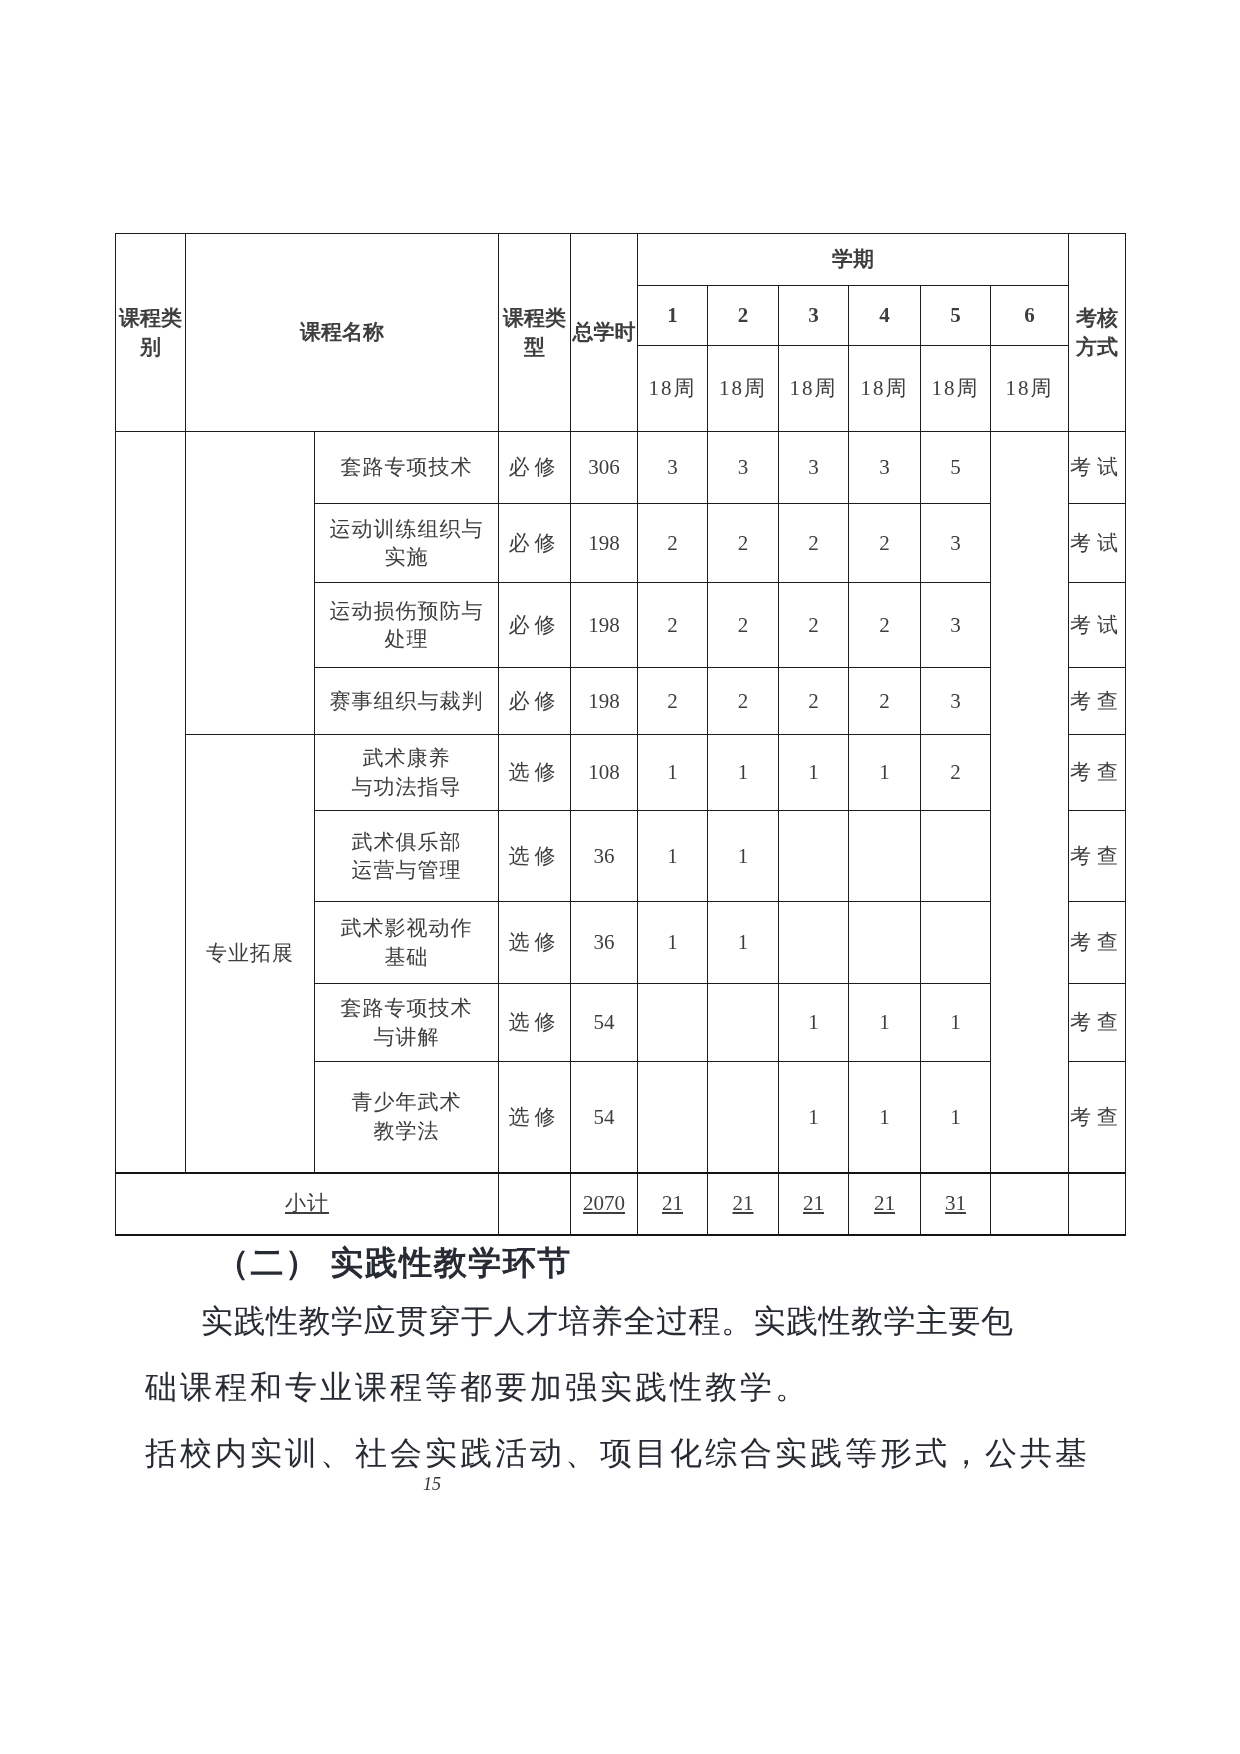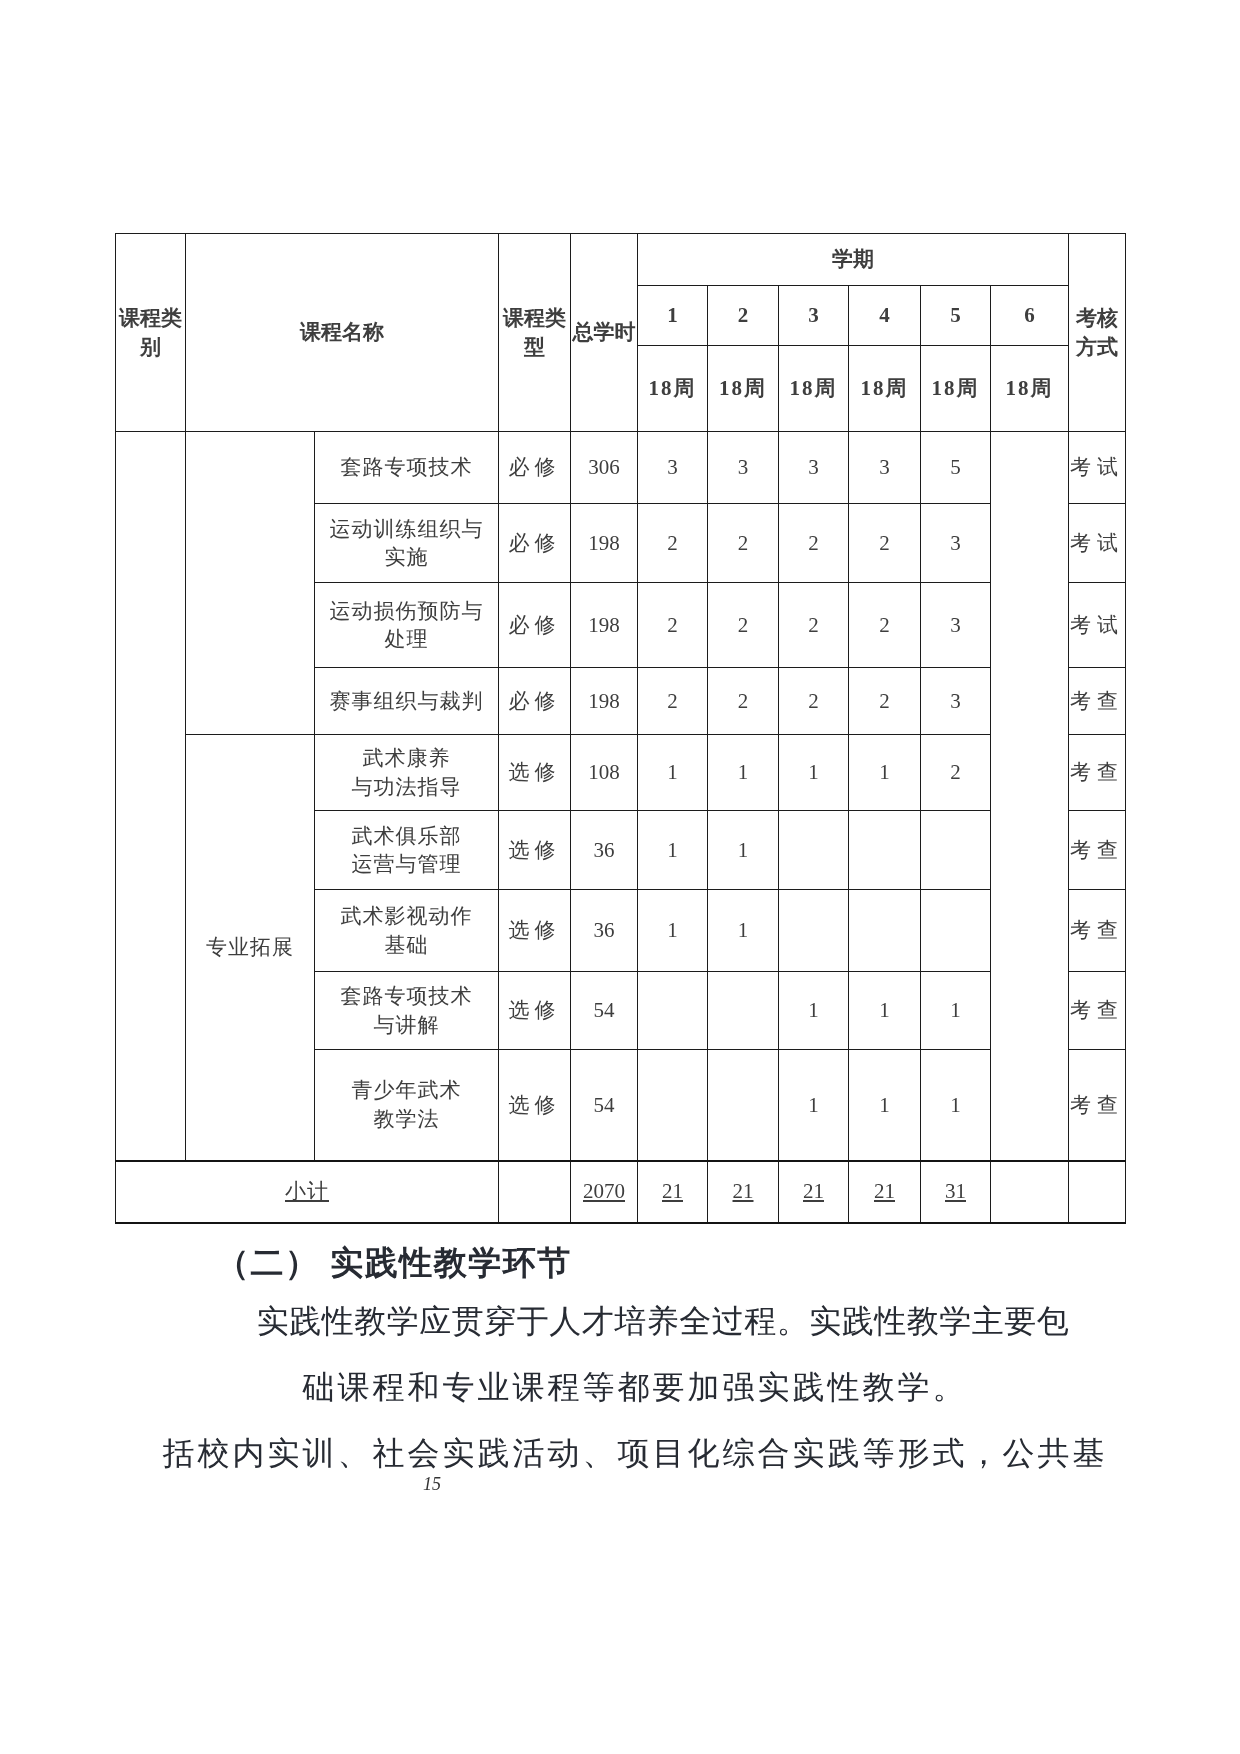--- a/index.html
+++ b/index.html
@@ -13,36 +13,36 @@
     border-collapse:collapse; table-layout:fixed;
     border:1.5px solid #1c1c1c;
   }
   table.curriculum td {
     border:1px solid #1c1c1c; padding:0;
     text-align:center; vertical-align:middle;
     color:#3e3e3e; font-size:21px; line-height:1.35;
   }
   td.th { font-weight:bold; color:#121212; font-size:21px; line-height:1.5; }
   td.semnum { font-weight:bold; color:#121212; font-size:21px; }
-  td.weeks { font-weight:bold; color:#121212; font-size:20px; letter-spacing:2px; padding-left:2px; }
+  td.weeks { font-weight:normal; color:#121212; font-size:20px; letter-spacing:2px; padding-left:2px; }
   td.name { letter-spacing:1px; white-space:pre-line; line-height:44px; }
   td.type { letter-spacing:5px; padding-left:5px;margin-left:12px; }
   td.num { font-size:20px; color:#474747; }
   td.assess { font-size:20px; letter-spacing:6px; padding-left:6px; }
   td.grp { letter-spacing:1px; }
   tr.subtotal td { border-top:2.5px solid #141414; border-bottom:2.5px solid #141414;text-decoration:underline; }
   tr.subtotal td.label { letter-spacing:1px; }
 
   .sans { font-family:"Liberation Sans","DejaVu Sans",sans-serif; color:#272b33; }
   .sec-heading {
     position:absolute; left:216px; top:1241px;
     font-size:33px; font-weight:600; letter-spacing:1.5px;
   }
   .para { position:absolute; left:145px; top:1288px; width:980px; }
-  .para .line { height:66px; line-height:66px; font-size:32px; font-weight:500; white-space:nowrap;text-align:center; }
+  .para .line { height:66px; line-height:66px; font-size:32px; font-weight:500; white-space:nowrap; }
   .para .line.l1 { padding-left:56px; letter-spacing:0.5px; }
   .para .line.l2 { letter-spacing:3px; }
   .para .line.l3 { letter-spacing:3px; }
   .page-number {
     position:absolute; left:412px; top:1474px; width:40px;
     text-align:center; font-size:18px; color:#333333;font-style:italic;
   }
 </style>
 </head>
 <body>
@@ -151,21 +151,21 @@
       <td class="type">选修</td>
       <td class="num">108</td>
       <td class="num">1</td>
       <td class="num">1</td>
       <td class="num">1</td>
       <td class="num">1</td>
       <td class="num">2</td>
       <td class="assess">考查</td>
     </tr>
 
-    <tr style="height:79px">
+    <tr style="height:91px">
       <td class="name">武术俱乐部
 运营与管理</td>
       <td class="type">选修</td>
       <td class="num">36</td>
       <td class="num">1</td>
       <td class="num">1</td>
       <td class="num"></td>
       <td class="num"></td>
       <td class="num"></td>
       <td class="assess">考查</td>

